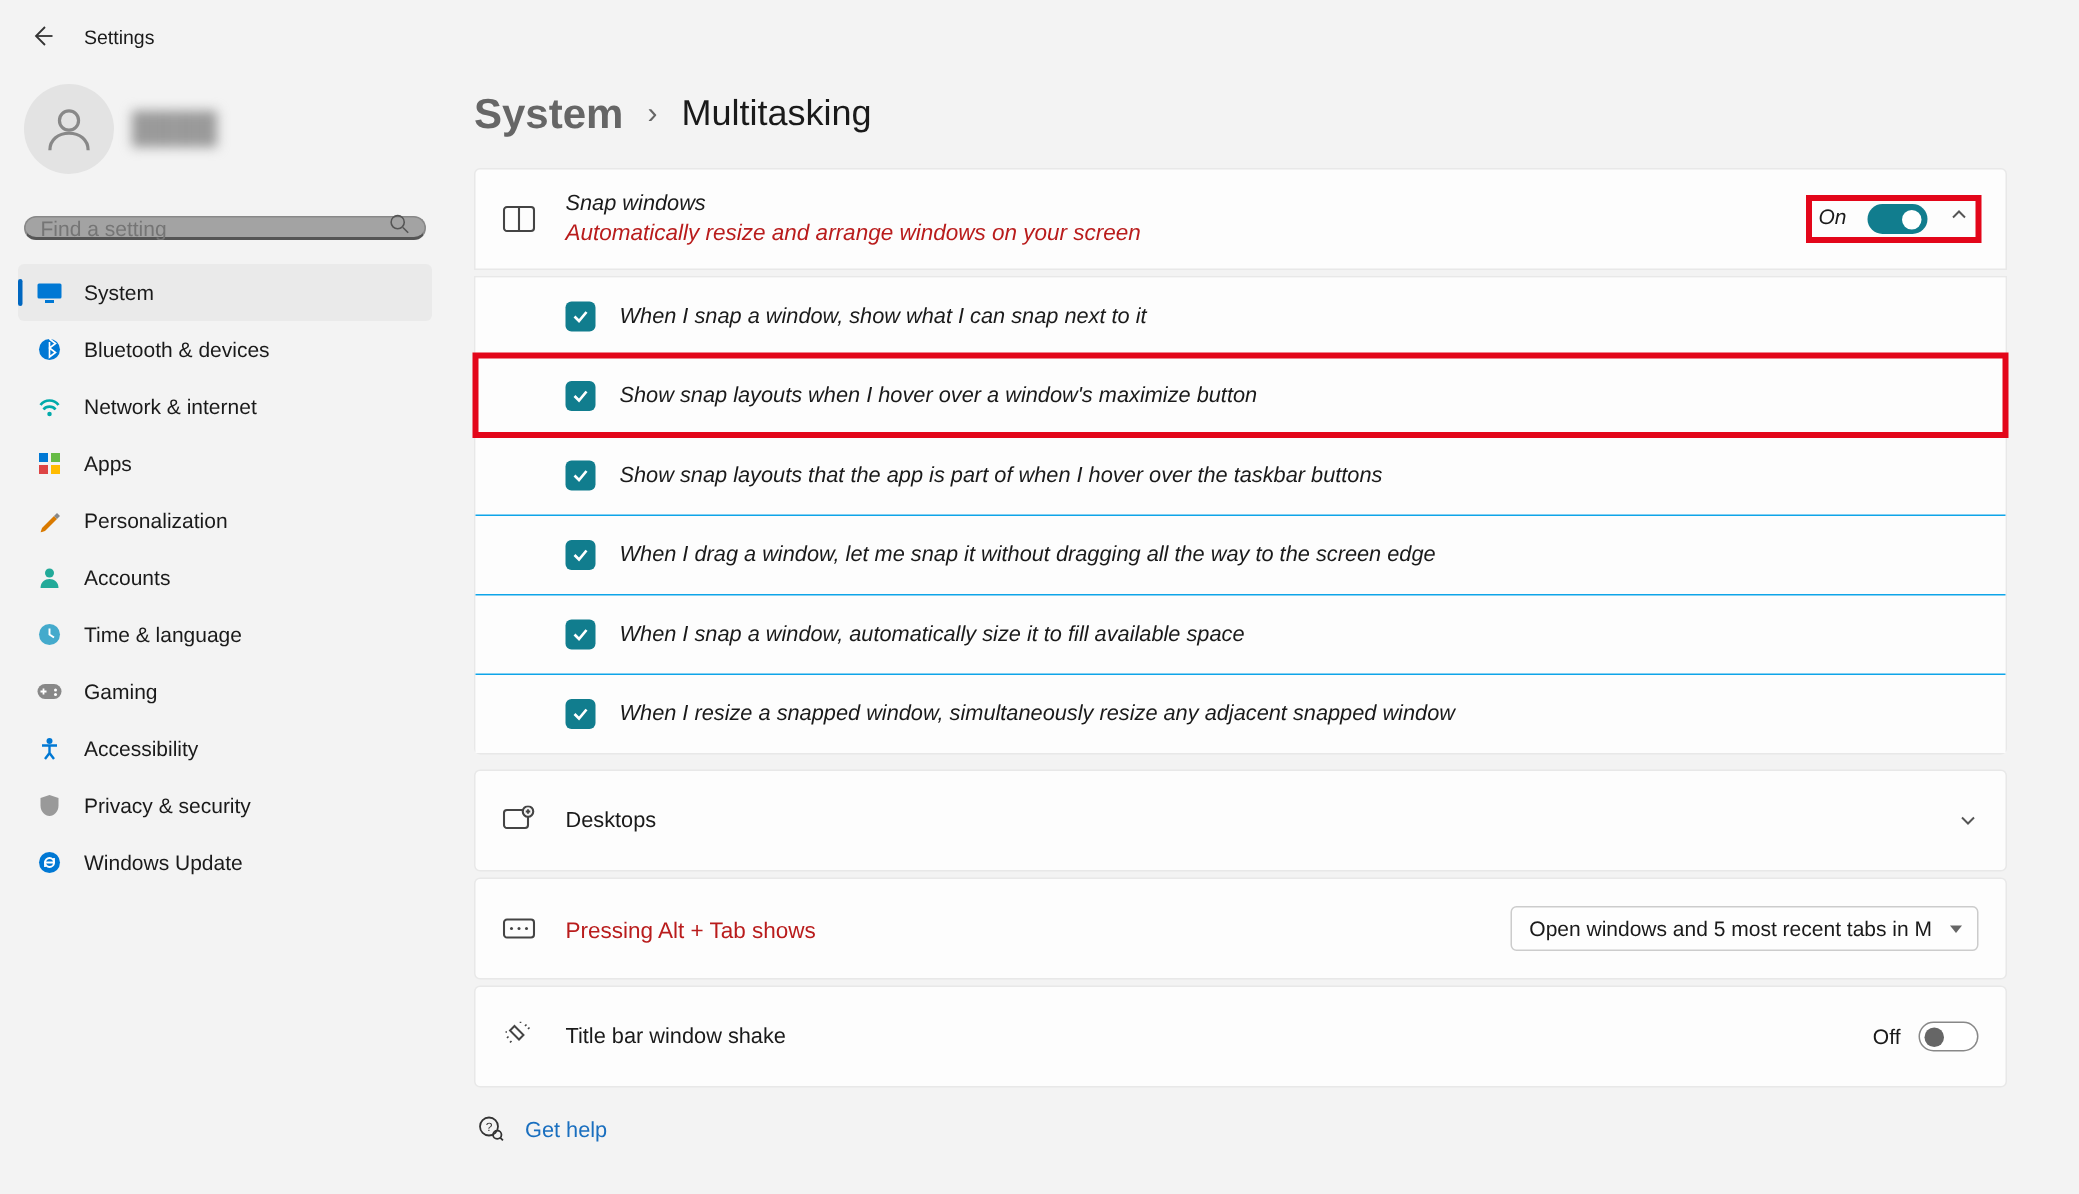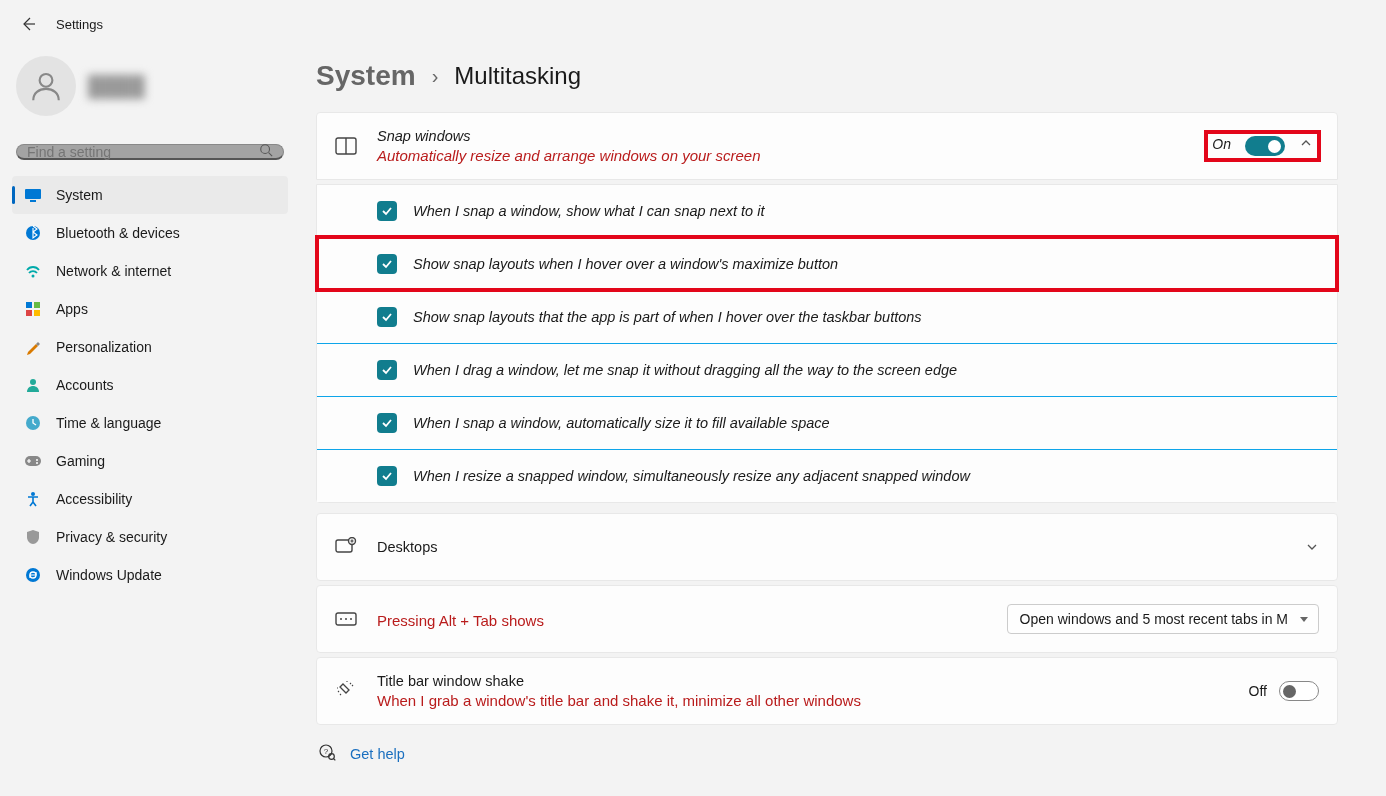--- a/index.html
+++ b/index.html
@@ -331,21 +331,20 @@
     <div class="card">
       <div class="card-header">
         <div class="card-icon">
           <svg width="20" height="20" viewBox="0 0 20 20">
               <path d="M7 3l6 6-3 3-6-6z" fill="none" stroke="#444" stroke-width="1.3"></path>
               <path d="M3 10l-1 1M5 13l-1 1M14 3l1-1M16 5l1-1M11 1l0-1M2 7l-1 0" stroke="#444" stroke-width="1.1"></path>
             </svg>
         </div>
         <div class="card-titles">
           <div class="card-title">Title bar window shake</div>
-          <div class="card-sub">When I grab a window's title bar and shake it, minimize all other windows</div>
         </div>
         <div class="card-right">
           <span class="toggle-label">Off</span>
           <div class="toggle off">
               <div class="knob"></div>
             </div>
         </div>
       </div>
     </div>
 

